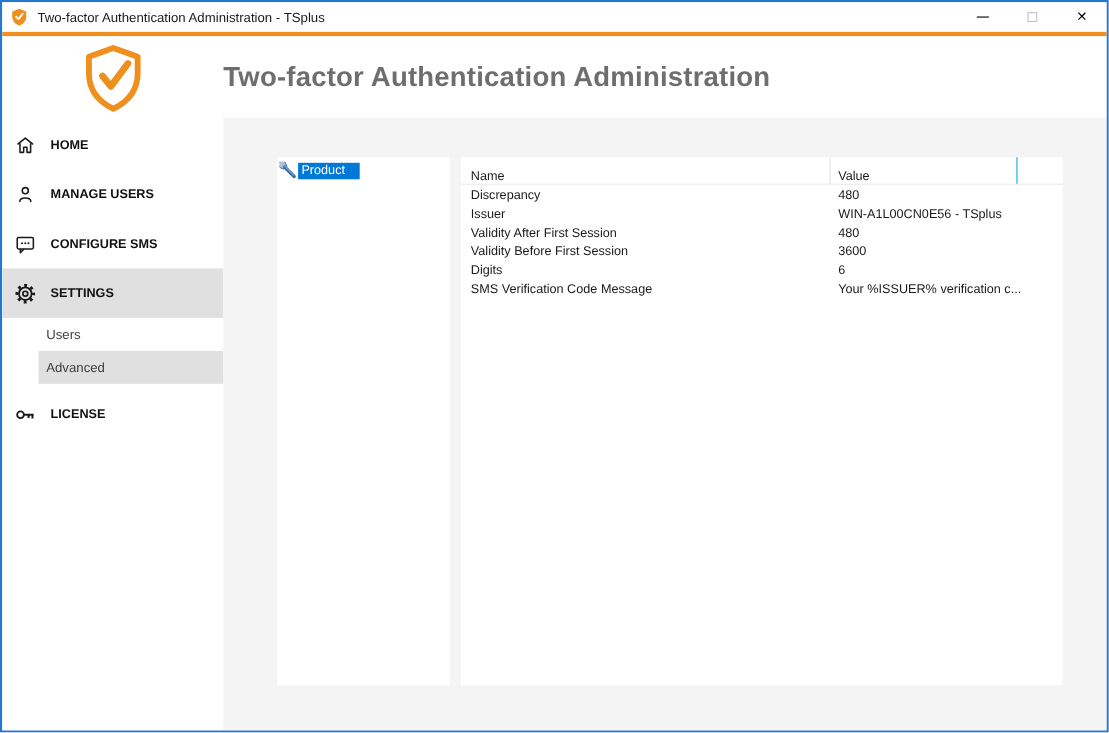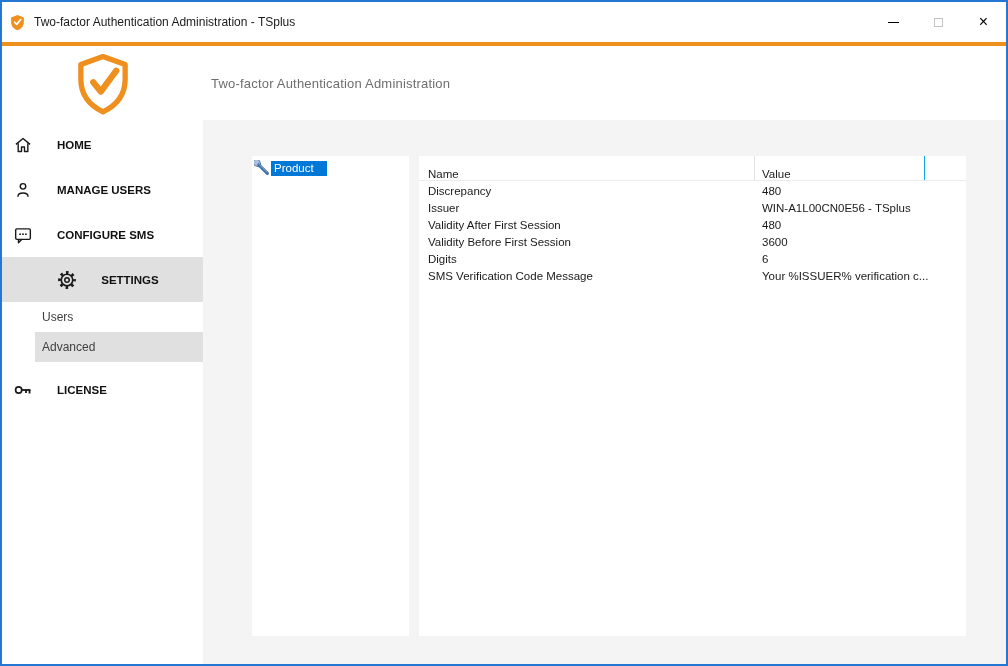--- a/index.html
+++ b/index.html
@@ -9,21 +9,21 @@
   .window{
     width:1008px; height:666px;
     border:2px solid #2577d4;
     display:flex; flex-direction:column;
     background:#fff;
     overflow:hidden;
   }
 
   
   .titlebar{
-    height:40px; flex:none;
+    height:27px; flex:none;
     display:flex; align-items:center;
     background:#fff; padding-left:7px;
   }
   .tb-icon{ width:17px; height:17px; flex:none; }
   .tb-title{ font-size:12px; margin-left:8px; flex:1;
     white-space:nowrap; overflow:hidden; }
   .tb-controls{ display:flex; height:100%; flex:none; }
   .tb-btn{ width:45px; height:100%; display:flex; align-items:center;
     justify-content:center; cursor:default; }
   .glyph-min{ width:11px; height:0; border-top:1px solid #000; display:block; }
@@ -34,40 +34,40 @@
 
   
   .app{ flex:1; display:flex; min-height:0; }
 
   
   .sidebar{ width:201px; flex:none; background:#fff; }
   .logo-wrap{ height:76px; display:flex; justify-content:center; }
   .logo{ width:60px; height:62px; margin-top:7px; }
   .nav-item{
     height:45px; display:flex; align-items:center;
-    padding-left:11px; gap:24px;
+    padding-left:11px; gap:13px;
     font-size:11.5px; font-weight:bold; color:#111;
     cursor:default;
   }
-  .nav-item.active{ background:#e0e0e0;justify-content:center; }
+  .nav-item.active{ background:#e0e0e0; }
   .nav-icon{ width:20px; height:20px; flex:none; }
   .sub-item{
     height:30px; margin-left:33px;
     display:flex; align-items:center; padding-left:7px;
     font-size:12px; color:#404040; cursor:default;
   }
   .sub-item.active{ background:#e0e0e0; }
   .nav-item.license{ margin-top:5px; }
 
   
   .main{ flex:1; display:flex; flex-direction:column; min-width:0; }
   .main-header{ height:74px; flex:none; background:#fff;
     display:flex; align-items:center; }
-  .page-title{ font-size:13px; font-weight:normal; color:#6e6e6e;
-    margin-left:8px; letter-spacing:0.2px; }
+  .page-title{ font-size:25px; font-weight:bold; color:#6e6e6e;
+    margin-left:0; letter-spacing:0.2px; }
 
   .content{ flex:1; background:#f4f4f4; position:relative; }
 
   
   .tree-panel{
     position:absolute; left:49px; top:36px;
     width:157px; height:480px; background:#fff;
   }
   .tree-item{ display:flex; align-items:center; padding:4px 1px 0 2px; cursor:default; }
   .wrench-icon{ width:16px; height:16px; flex:none; }

